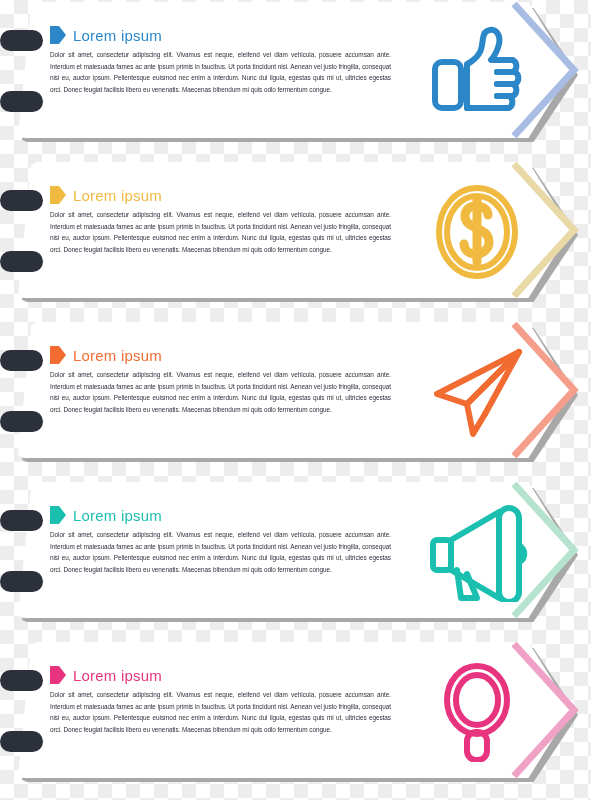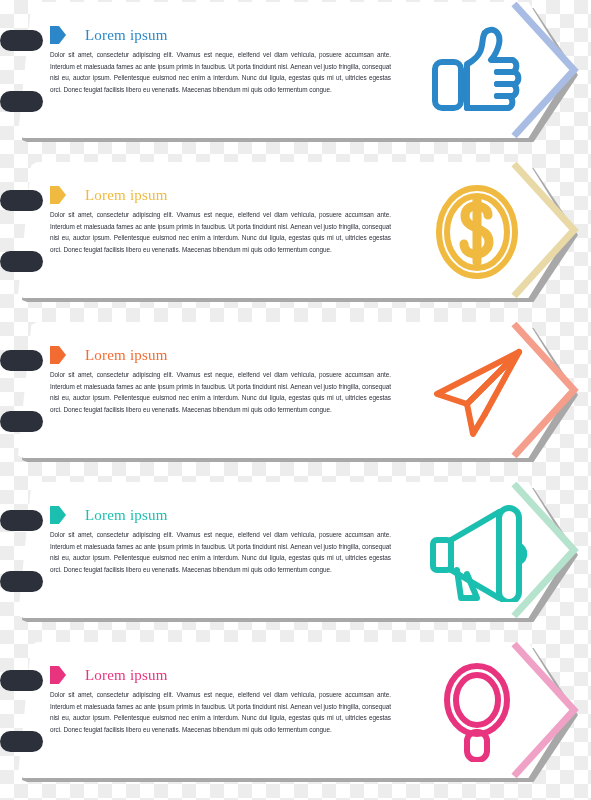--- a/index.html
+++ b/index.html
@@ -89,23 +89,22 @@
   .content {
     position: absolute;
     left: 50px;
     top: 26px;
     width: 350px;
   }
 
   .title-line {
     display: flex;
     align-items: center;
-    gap: 19px;
+    gap: 7px;
     margin-bottom: 5px;
-    font-family: Liberation Serif, serif;
   }
   .bullet {
     width: 16px;
     height: 18px;
     flex: 0 0 auto;
   }
   .bullet svg { display: block; width: 100%; height: 100%; }
   .title {
     font-size: 15px;
     font-weight: 400;

